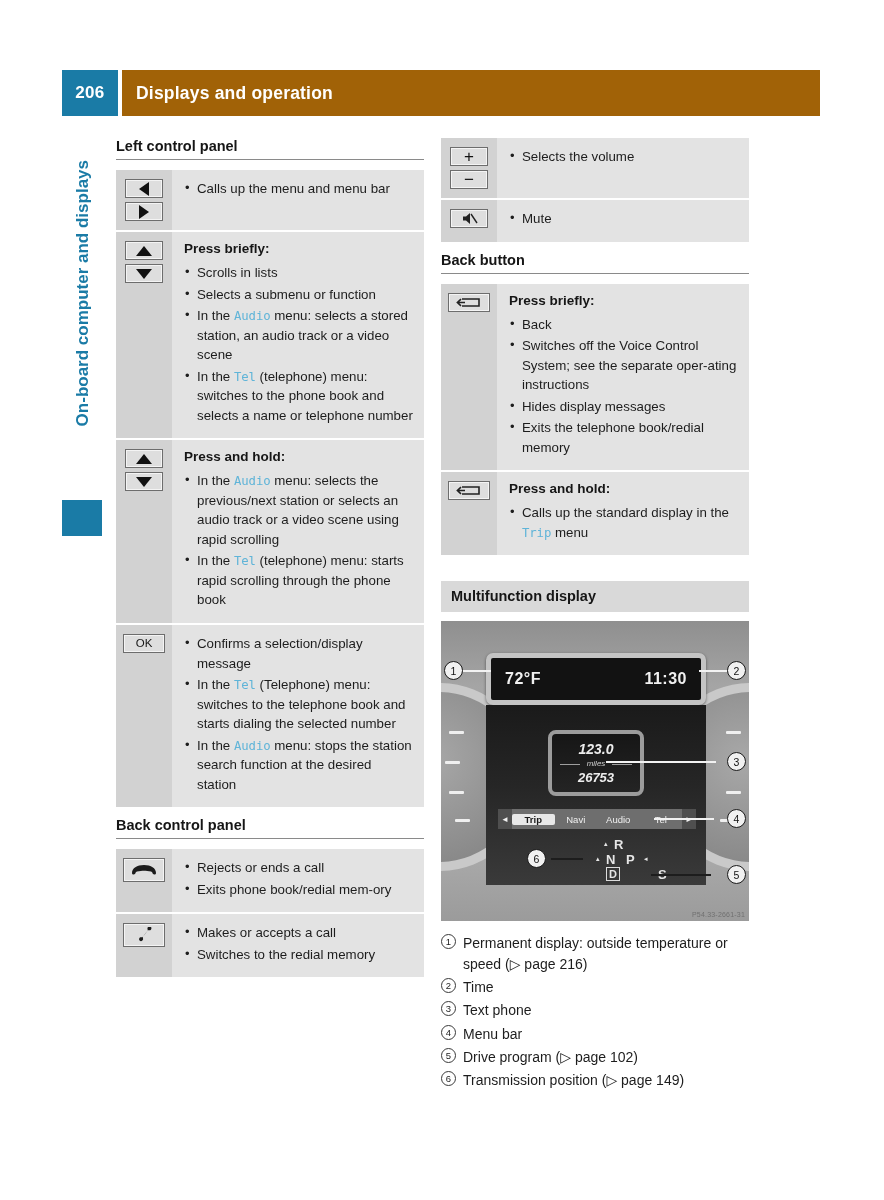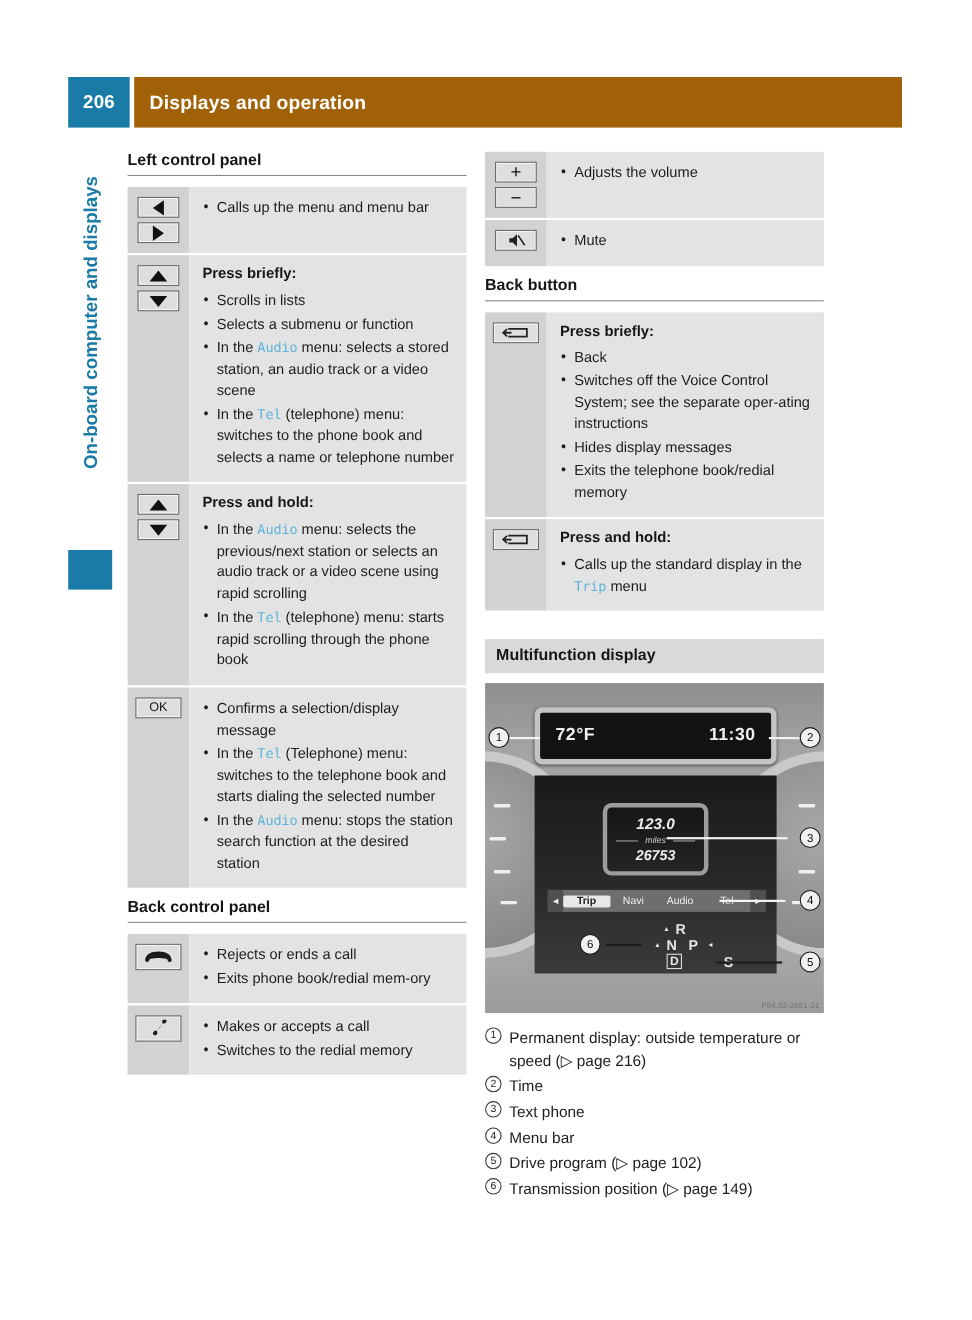--- a/index.html
+++ b/index.html
@@ -121,21 +121,21 @@
     position: absolute; border-radius: 50%;
     border: 9px solid #c9c9c9;
     background: radial-gradient(circle at 45% 40%, #a8a8a8 0%, #8b8b8b 70%, #7e7e7e 100%);
   }
   .dial-l { left: -96px; top: 62px; width: 188px; height: 188px; }
   .dial-r { right: -96px; top: 62px; width: 188px; height: 188px; }
   .tick {
     position: absolute; background: #efefef; width: 15px; height: 3px; border-radius: 1px;
   }
   .topbar {
-    position: absolute; left: 45px; top: 22px; width: 220px; height: 52px;
+    position: absolute; left: 45px; top: 32px; width: 220px; height: 52px;
     background: #121212; border: 5px solid #c4c4c4; border-radius: 7px;
     box-shadow: 0 1px 3px rgba(0,0,0,.5);
     display: flex; align-items: center; justify-content: space-between;
     padding: 0 14px;
   }
   .topbar-val { color: #f0f0f0; font-size: 16px; font-weight: bold; letter-spacing: 0.5px; }
   .screen {
     position: absolute; left: 45px; top: 84px; width: 220px; height: 180px;
     background: linear-gradient(180deg,#1a1a1a 0%,#262626 45%,#3a3a3a 100%);
   }
@@ -332,21 +332,21 @@
           <div class="ctrl-icons">
             <div class="key">
               <span class="plus-g">+</span>
             </div>
             <div class="key">
               <span class="minus-g">−</span>
             </div>
           </div>
           <div class="ctrl-body">
             <ul class="bullets">
-              <li><span>Adjusts the volume</span></li>
+              <li><span>Selects the volume</span></li>
             </ul>
           </div>
         </div>
         <div class="ctrl-row">
           <div class="ctrl-icons">
             <div class="key">
               <svg width="17" height="15" viewBox="0 0 17 15">
                 <path d="M2 5.5h3L9 2v11L5 9.5H2z" fill="#222"></path>
                 <path d="M10 3 L16 12" stroke="#222" stroke-width="1.4"></path>
               </svg>

